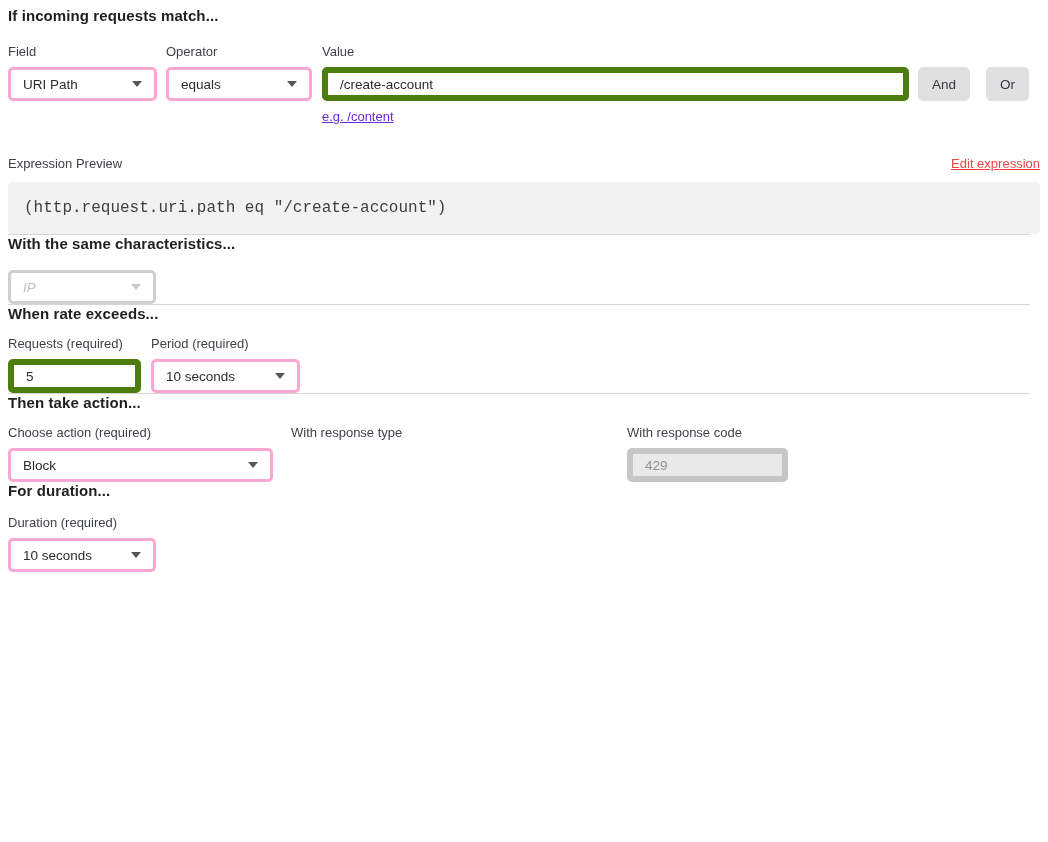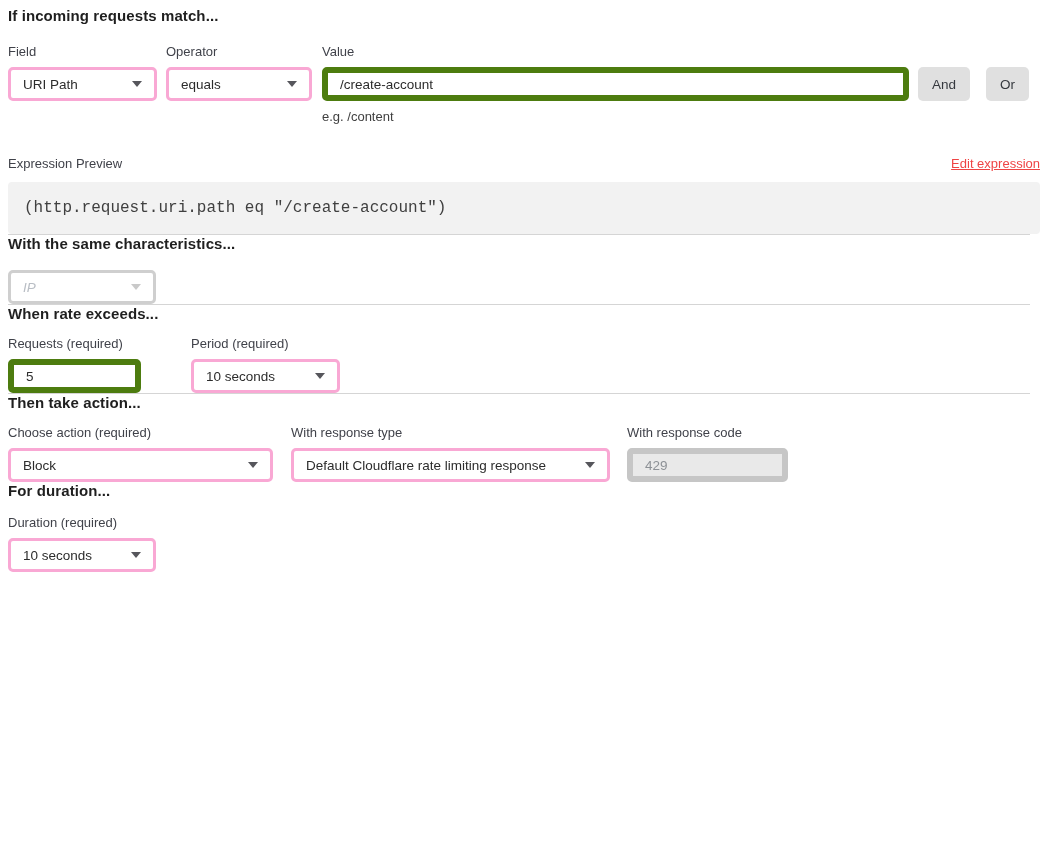--- a/index.html
+++ b/index.html
@@ -40,21 +40,21 @@
 
   input.text-input {
     height: 34px; width: 100%; border: 6px solid #4d7c0f; border-radius: 5px;
     font-family: "Liberation Sans", sans-serif;
     font-size: 13.5px; color: #2c2c2c; padding: 0 12px; outline: none;
   }
   input.text-input:disabled {
     background: #e9e9e9; border-color: #c6c6c6; color: #8d9196;
   }
 
-  .hint { font-size: 13px; color: #404040; margin-top: 8px; }
+  .hint { font-size: 13px; color: #6d28d9; margin-top: 8px; text-decoration: underline; }
 
   .btn-col { display: flex; padding-top: 22px; }
   button.chip {
     height: 34px; border: none; border-radius: 5px; background: #e0e0e0;
     font-family: "Liberation Sans", sans-serif;
     font-size: 13.5px; color: #36393f; padding: 0 14px; cursor: pointer;
   }
 
   .preview-head {
     display: flex; justify-content: space-between; align-items: flex-end;
@@ -86,21 +86,21 @@
   .w-action { width: 265px; margin-right: 18px; justify-content: center; }
   .w-rtype { width: 319px; margin-right: 17px; }
   .w-rcode { width: 161px; }
   .w-duration { width: 148px; }
 
   .mt-div1 { margin-top: 35px; }
   .mt-sec2 { margin-top: 37px; }
   .mt-ip { margin-top: 17px; font-style: italic; }
   .mt-div2 { margin-top: 30px; }
   .mt-sec3 { margin-top: 40px; }
-  .mt-row3 { margin-top: 14px; gap: 40px; }
+  .mt-row3 { margin-top: 14px; }
   .mt-div3 { margin-top: 45px; }
   .mt-sec4 { margin-top: 39px; }
   .mt-row4 { margin-top: 14px; }
   .mt-sec5 { margin-top: 42px; }
   .mt-row5 { margin-top: 16px; }
   .mt-row1 { margin-top: 20px; }
 </style>
 </head>
 <body>
 
@@ -184,24 +184,20 @@
     <div class="fgroup w-action">
       <span class="flabel">Choose action (required)</span>
       <div class="control select">
         <span>Block</span>
         <span class="caret"></span>
       </div>
     </div>
 
     <div class="fgroup w-rtype">
       <span class="flabel">With response type</span>
-      <div class="control select">
-        <span>Default Cloudflare rate limiting response</span>
-        <span class="caret"></span>
-      </div>
     </div>
 
     <div class="fgroup w-rcode">
       <span class="flabel">With response code</span>
       <input class="text-input" type="text" disabled="" value="429" style="">
     </div>
   </div>
 
   <h2 class="section-title mt-sec5">For duration...</h2>
 

